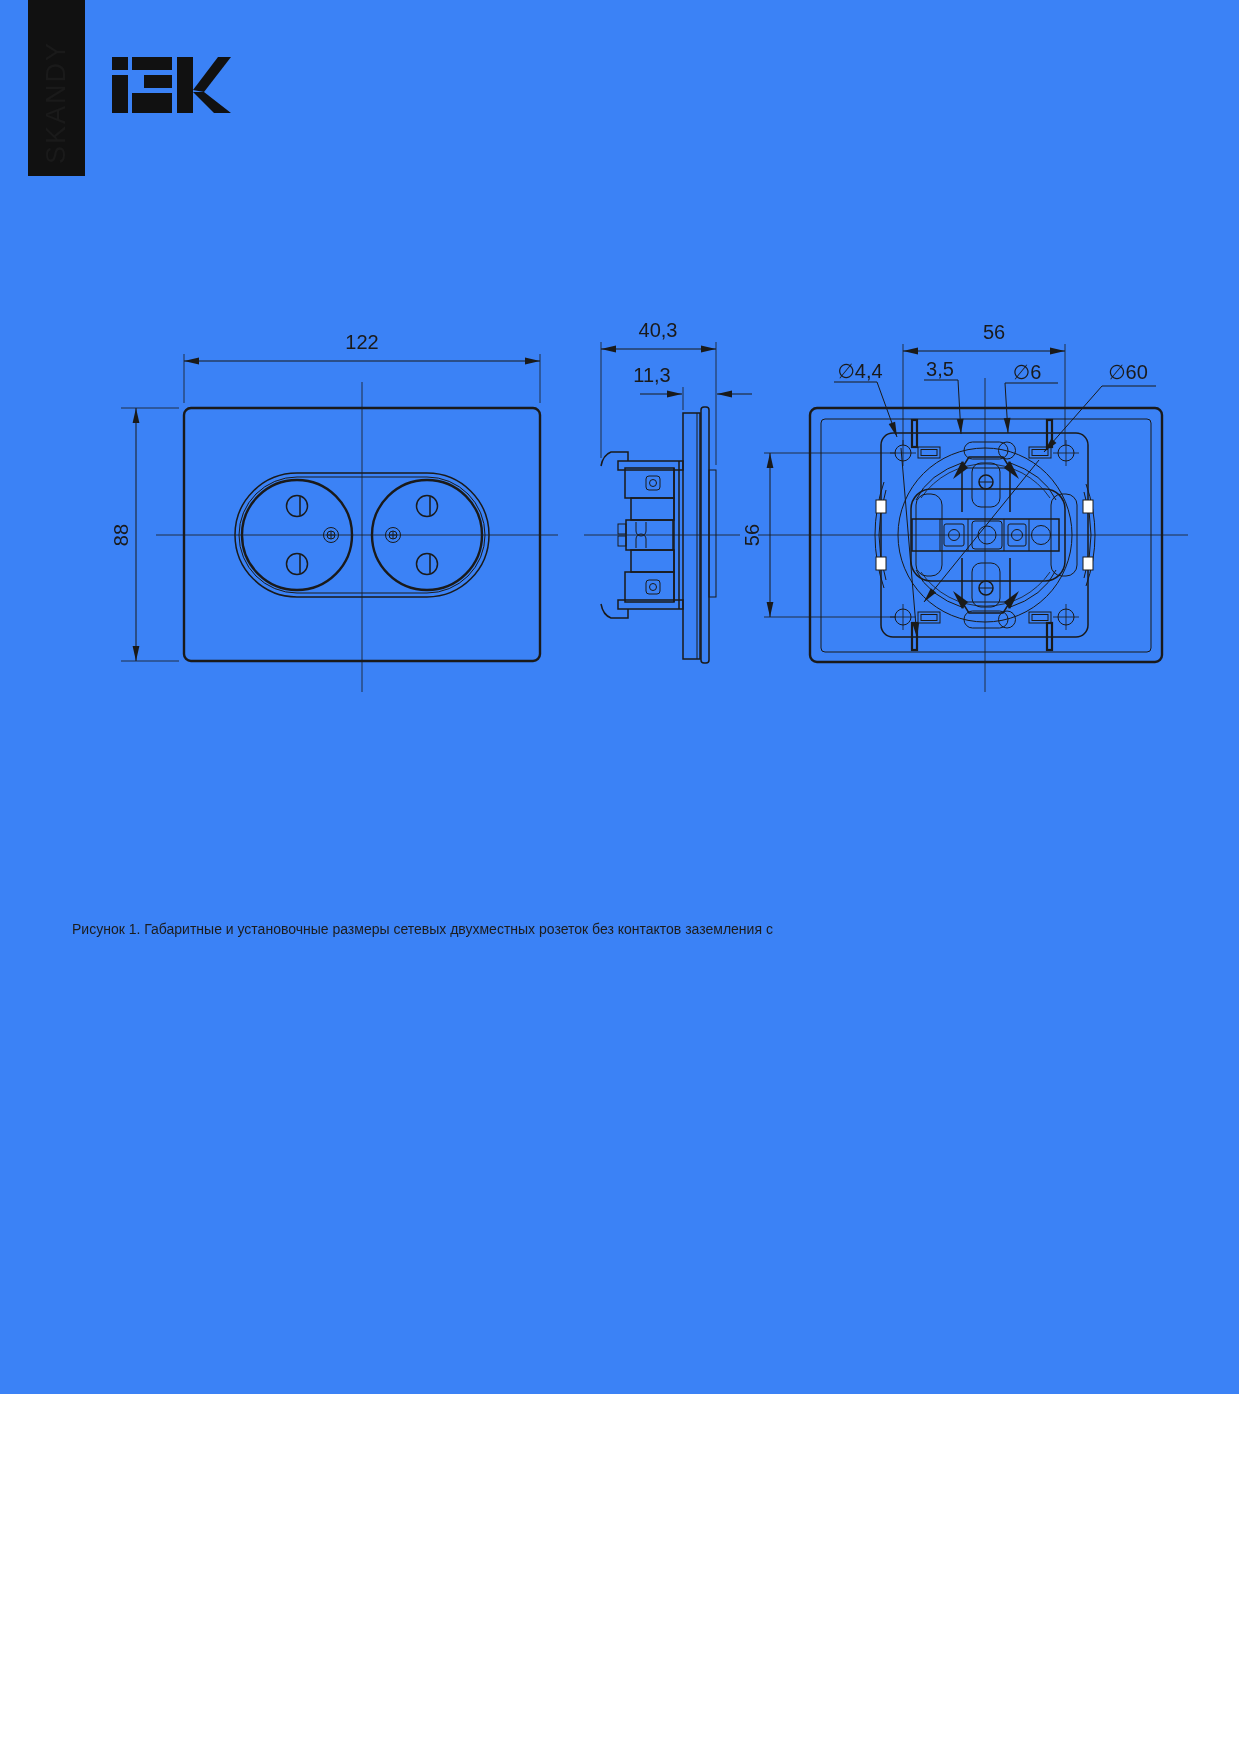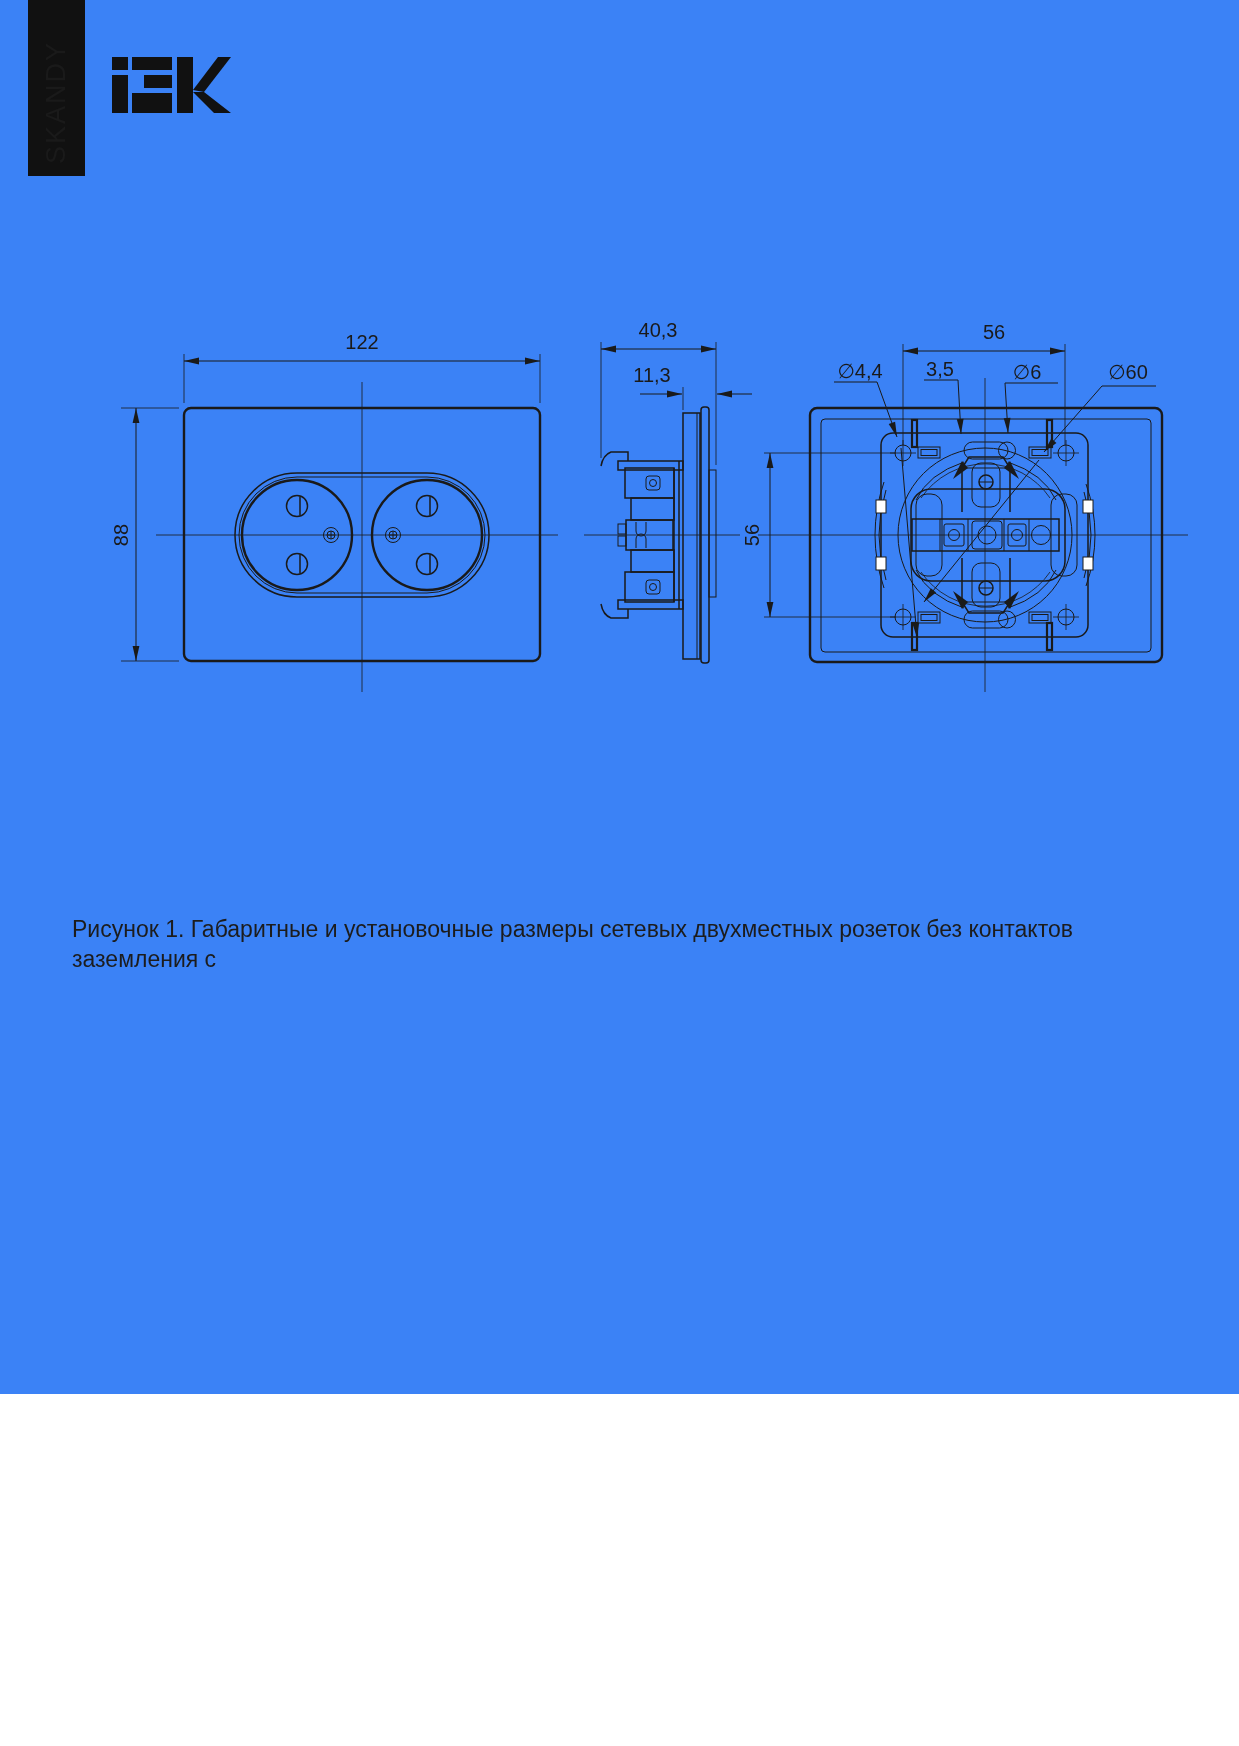--- a/index.html
+++ b/index.html
@@ -1,18 +1,18 @@
 <!DOCTYPE html>
 <html><head>
 <meta charset="utf-8">
 <style>
   html,body{margin:0;padding:0;background:#ffffff;}
   .page{position:relative;width:1239px;height:1394px;background:#3b82f6;overflow:hidden;
         font-family:"Liberation Sans", sans-serif;padding-left:28px;}
-  .caption{position:absolute;left:72px;top:914px;width:1115px;font-size:23px;
+  .caption{position:absolute;left:72px;top:914px;width:1115px;font-size:14px;
            line-height:30px;color:#1c1c1c;}
   svg text{font-family:"Liberation Sans", sans-serif;fill:#1a1a1a;}
   .dimtxt{font-size:20px;}
   .thick{stroke:#1a1a1a;stroke-width:2.4;fill:none;}
   .med{stroke:#1a1a1a;stroke-width:1.5;fill:none;}
   .thin{stroke:#1a1a1a;stroke-width:1;fill:none;}
   .hair{stroke:#1a1a1a;stroke-width:0.8;fill:none;}
   .dim{stroke:#1a1a1a;stroke-width:1;fill:none;}
   .wedge{fill:#1a1a1a;stroke:none;}
   .logo{fill:#111111;stroke:none;}

